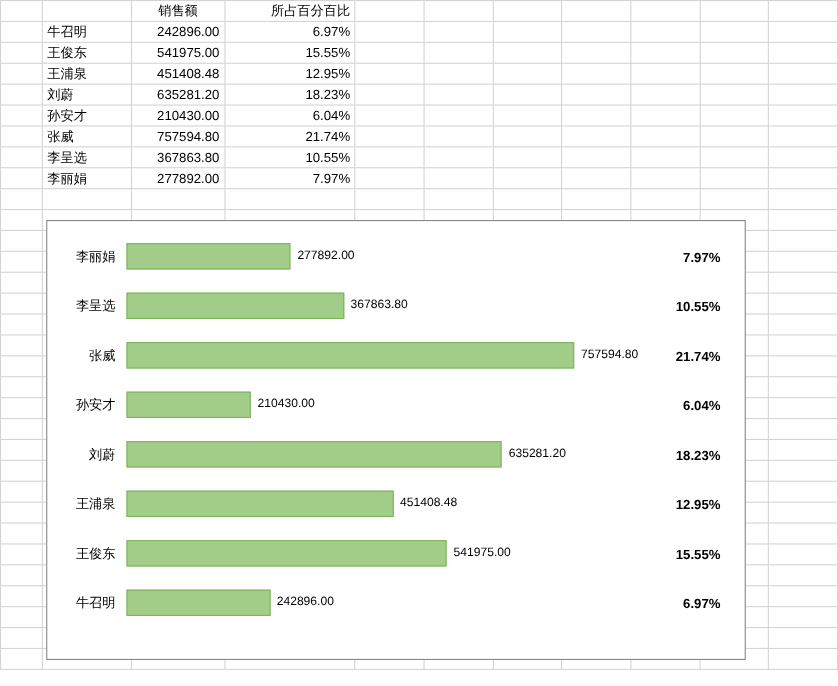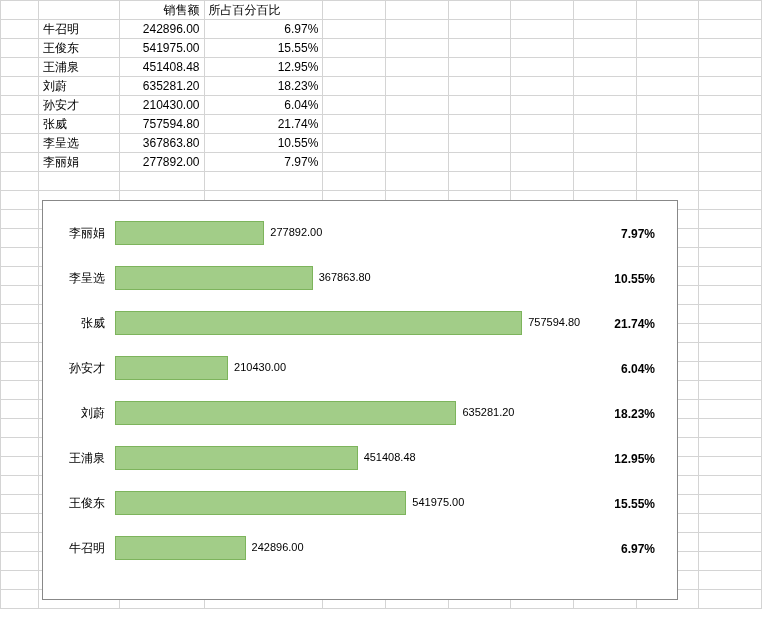--- a/index.html
+++ b/index.html
@@ -10,22 +10,22 @@
       border: 1px solid #d4d4d4;
       height: 19px;
       padding: 0 4px;
       white-space: nowrap;
       vertical-align: middle;
     }
     .col-a { width: 42px; }
     .col-b { width: 86px; }
     .col-c { width: 87px; text-align: right; }
     .col-d { width: 124px; text-align: right; }
-    .col-d.header { text-align: left; }
-    .col-c.header { text-align: right; }
+    .col-d.header { text-align: right; }
+    .col-c.header { text-align: center; }
     .col-rest { width: 70px; }
 
     .chart-container {
       position: absolute;
       left: 42px;
       top: 200px;
       width: 636px;
       height: 400px;
       border: 1px solid #888;
       background: #fff;

